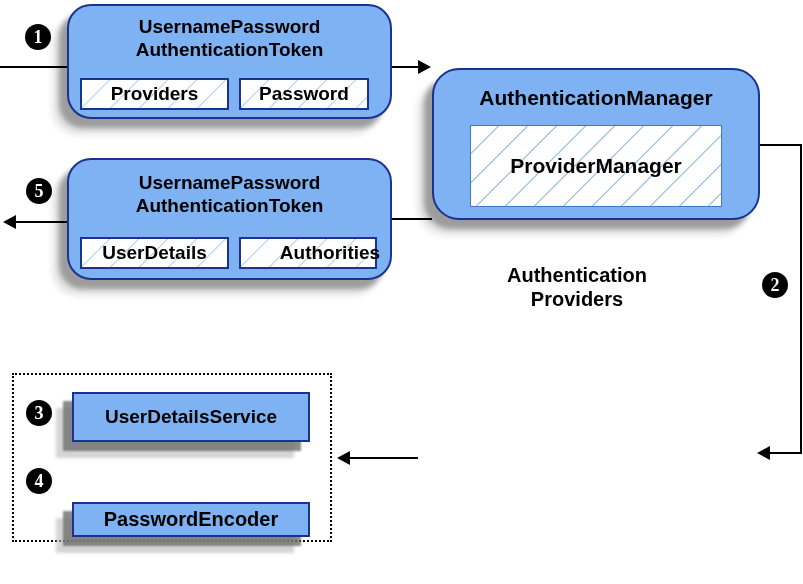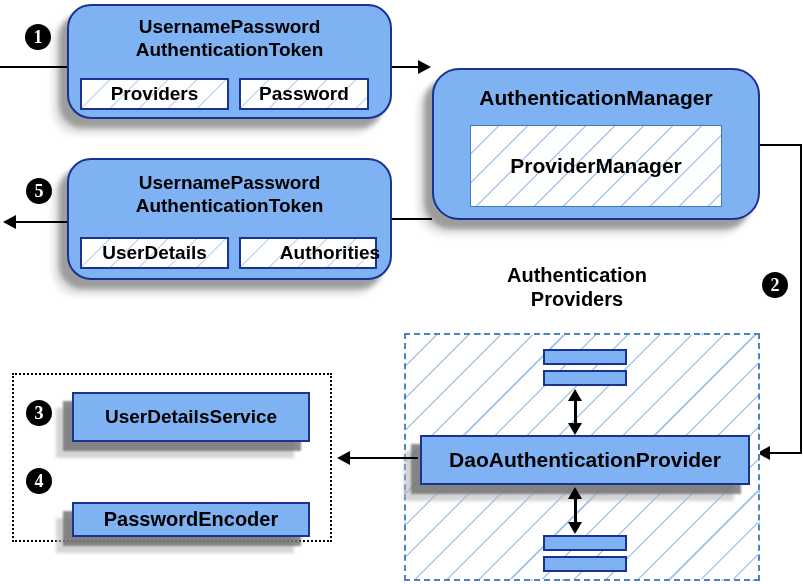--- a/index.html
+++ b/index.html
@@ -121,41 +121,20 @@
 
   <div class="line" style="left:15px;top:221px;width:52px;height:2px;"></div>
   <div class="ah ah-left" style="left:3px;top:215px;"></div>
   <div class="marker" style="left:26px;top:178px;">5</div>
 
   <div class="group-heading" style="left:462px;top:263px;width:230px;">
     <div>Authentication</div>
     <div>Providers</div>
   </div>
 
-  <div class="dashed-group" style="left:404px;top:333px;width:356px;height:248px;">
-    <div class="bar" style="left:137px;top:14px;"></div>
-    <div class="bar" style="left:137px;top:35px;"></div>
-
-    <div class="dbl-arrow" style="left:159px;top:54px;height:46px;">
-      <div class="tri-up"></div>
-      <div class="stem"></div>
-      <div class="tri-down"></div>
-    </div>
-
-    <div class="plain-node" style="left:14px;top:100px;width:330px;height:50px;font-size:21px;">DaoAuthenticationProvider</div>
-
-    <div class="dbl-arrow" style="left:159px;top:152px;height:47px;">
-      <div class="tri-up"></div>
-      <div class="stem"></div>
-      <div class="tri-down"></div>
-    </div>
-
-    <div class="bar" style="left:137px;top:200px;"></div>
-    <div class="bar" style="left:137px;top:221px;"></div>
-  </div>
 
   <div class="line" style="left:349px;top:457px;width:69px;height:2px;"></div>
   <div class="ah ah-left" style="left:337px;top:451px;"></div>
 
   <div class="dotted-group" style="left:12px;top:373px;width:320px;height:169px;"></div>
   <div class="plain-node" style="left:72px;top:392px;width:238px;height:50px;font-size:19px;">UserDetailsService</div>
   <div class="plain-node" style="left:72px;top:462px;width:238px;height:35px;font-size:20px;margin-top:40px;">PasswordEncoder</div>
   <div class="marker" style="left:26px;top:400px;">3</div>
   <div class="marker" style="left:26px;top:468px;">4</div>
 

